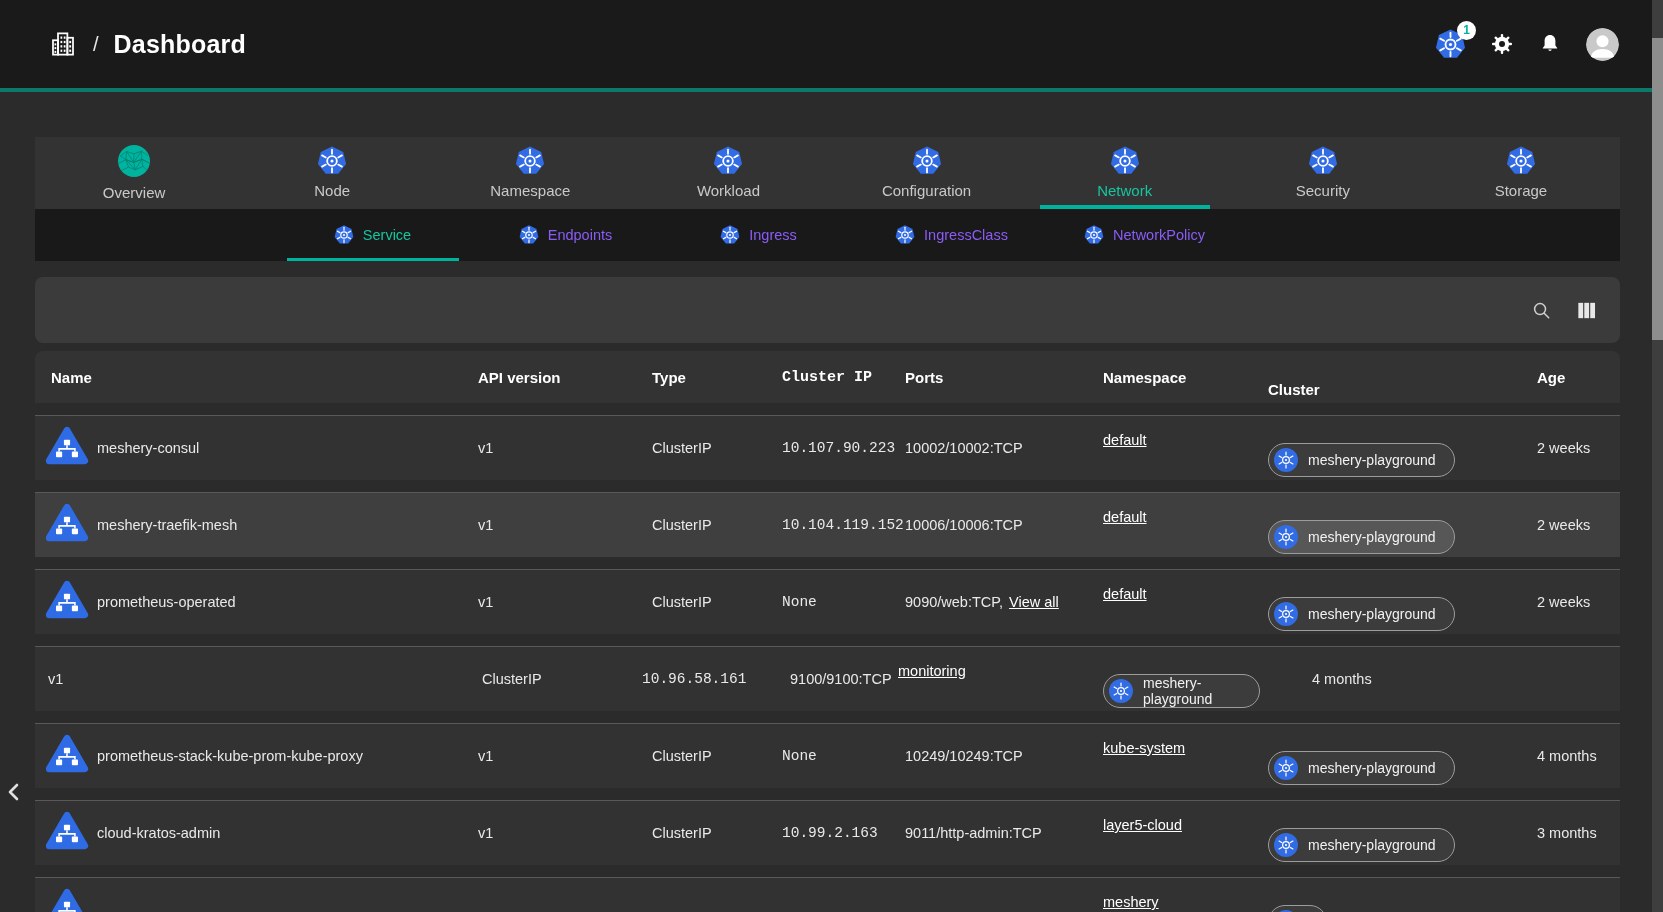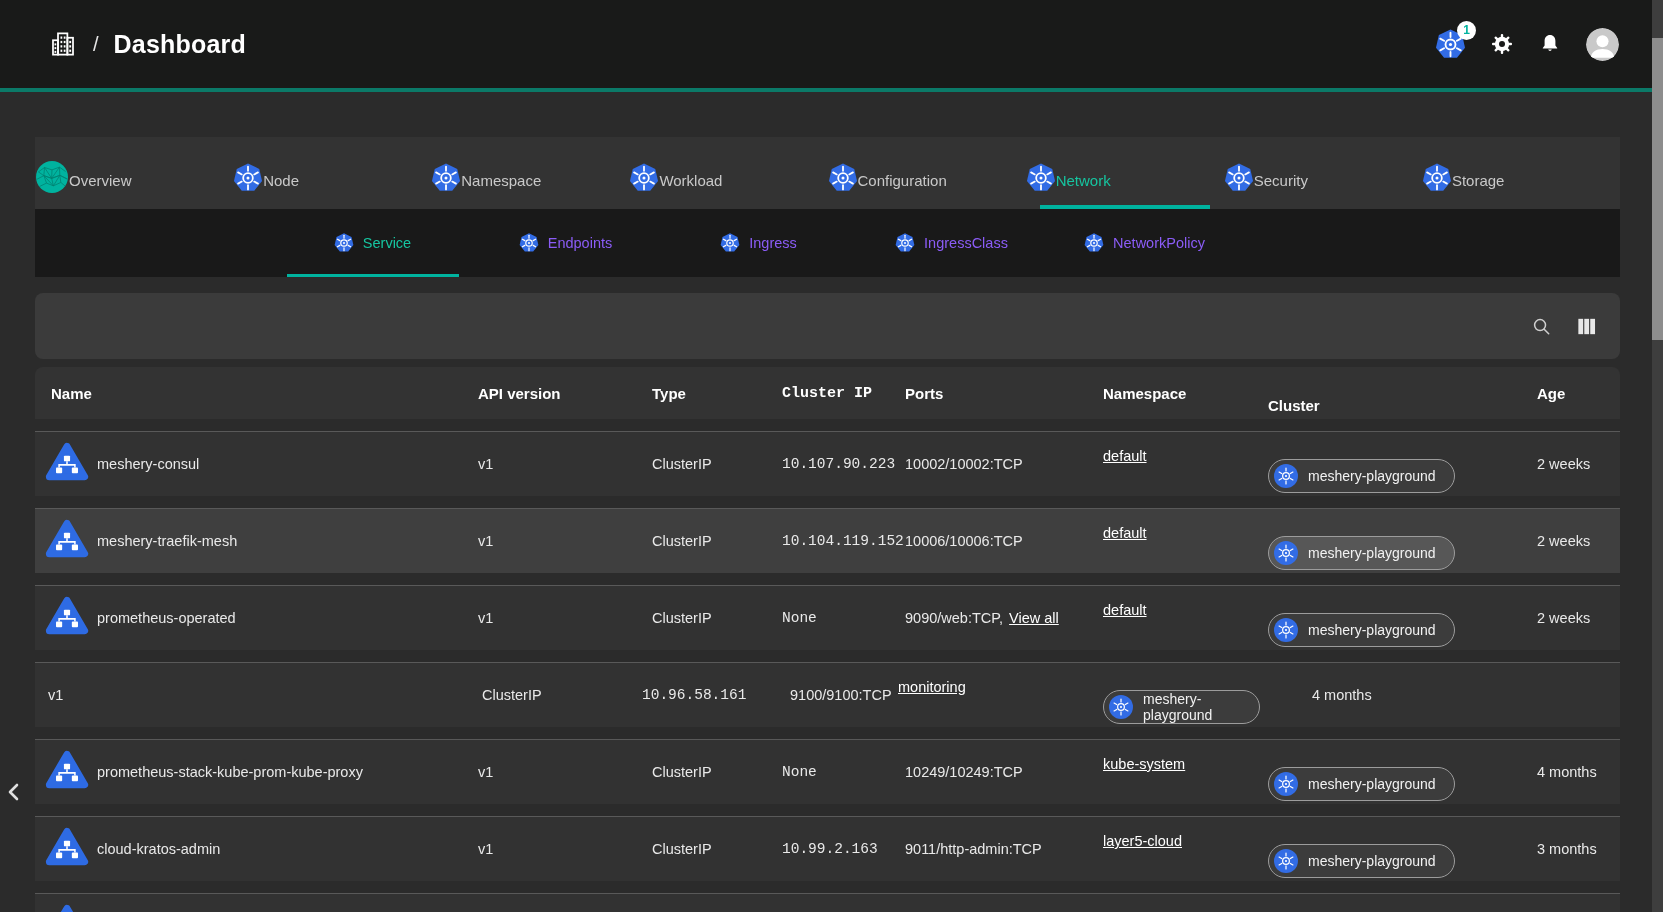--- a/index.html
+++ b/index.html
@@ -31,32 +31,32 @@
   }
   .avatar{ width:33px; height:33px; border-radius:50%; overflow:hidden; }
   .avatar svg{ width:33px; height:33px; display:block; }
   .accent-line{ height:4px; background:#0B7A68; }
 
   
   .container{ margin-left:35px; width:1585px; }
 
   
   .tabs{ margin-top:45px; height:72px; background:#333333; display:flex; }
-  .tab{ flex:1; position:relative; display:flex; flex-direction:row; align-items:center; padding-top:9px; cursor:pointer; }
+  .tab{ flex:1; position:relative; display:flex; flex-direction:column; align-items:center; padding-top:9px; cursor:pointer; }
   .tab-icon{ width:30px; height:30px; }
   .tab-icon.mesh-variant{ width:34px; height:34px; margin-top:-2px; }
   .tab-icon svg{ width:100%; height:100%; display:block; }
   .tab-label{ margin-top:6px; font-size:15px; color:#C9C9C9; }
   .tab.active .tab-label{ color:#16C5A0; }
   .tab-underline{ display:none; position:absolute; bottom:0; left:50%; transform:translateX(-50%);
     width:170px; height:4px; background:#00B39F; }
   .tab.active .tab-underline{ display:block; }
 
   
-  .subtabs{ height:68px; background:#191919; display:flex; padding-left:241px; }
+  .subtabs{ height:52px; background:#191919; display:flex; padding-left:241px; }
   .subtab{ width:193px; position:relative; display:flex; align-items:center; justify-content:center; gap:9px; cursor:pointer; }
   .subtab-icon{ width:20px; height:20px; }
   .subtab-icon svg{ width:100%; height:100%; display:block; }
   .subtab-label{ font-size:14.5px; color:#8b5cf6; }
   .subtab.active .subtab-label{ color:#16C5A0; }
   .subtab-underline{ display:none; position:absolute; bottom:0; left:50%; transform:translateX(-50%);
     width:172px; height:3px; background:#00B39F; }
   .subtab.active .subtab-underline{ display:block; }
 
   

